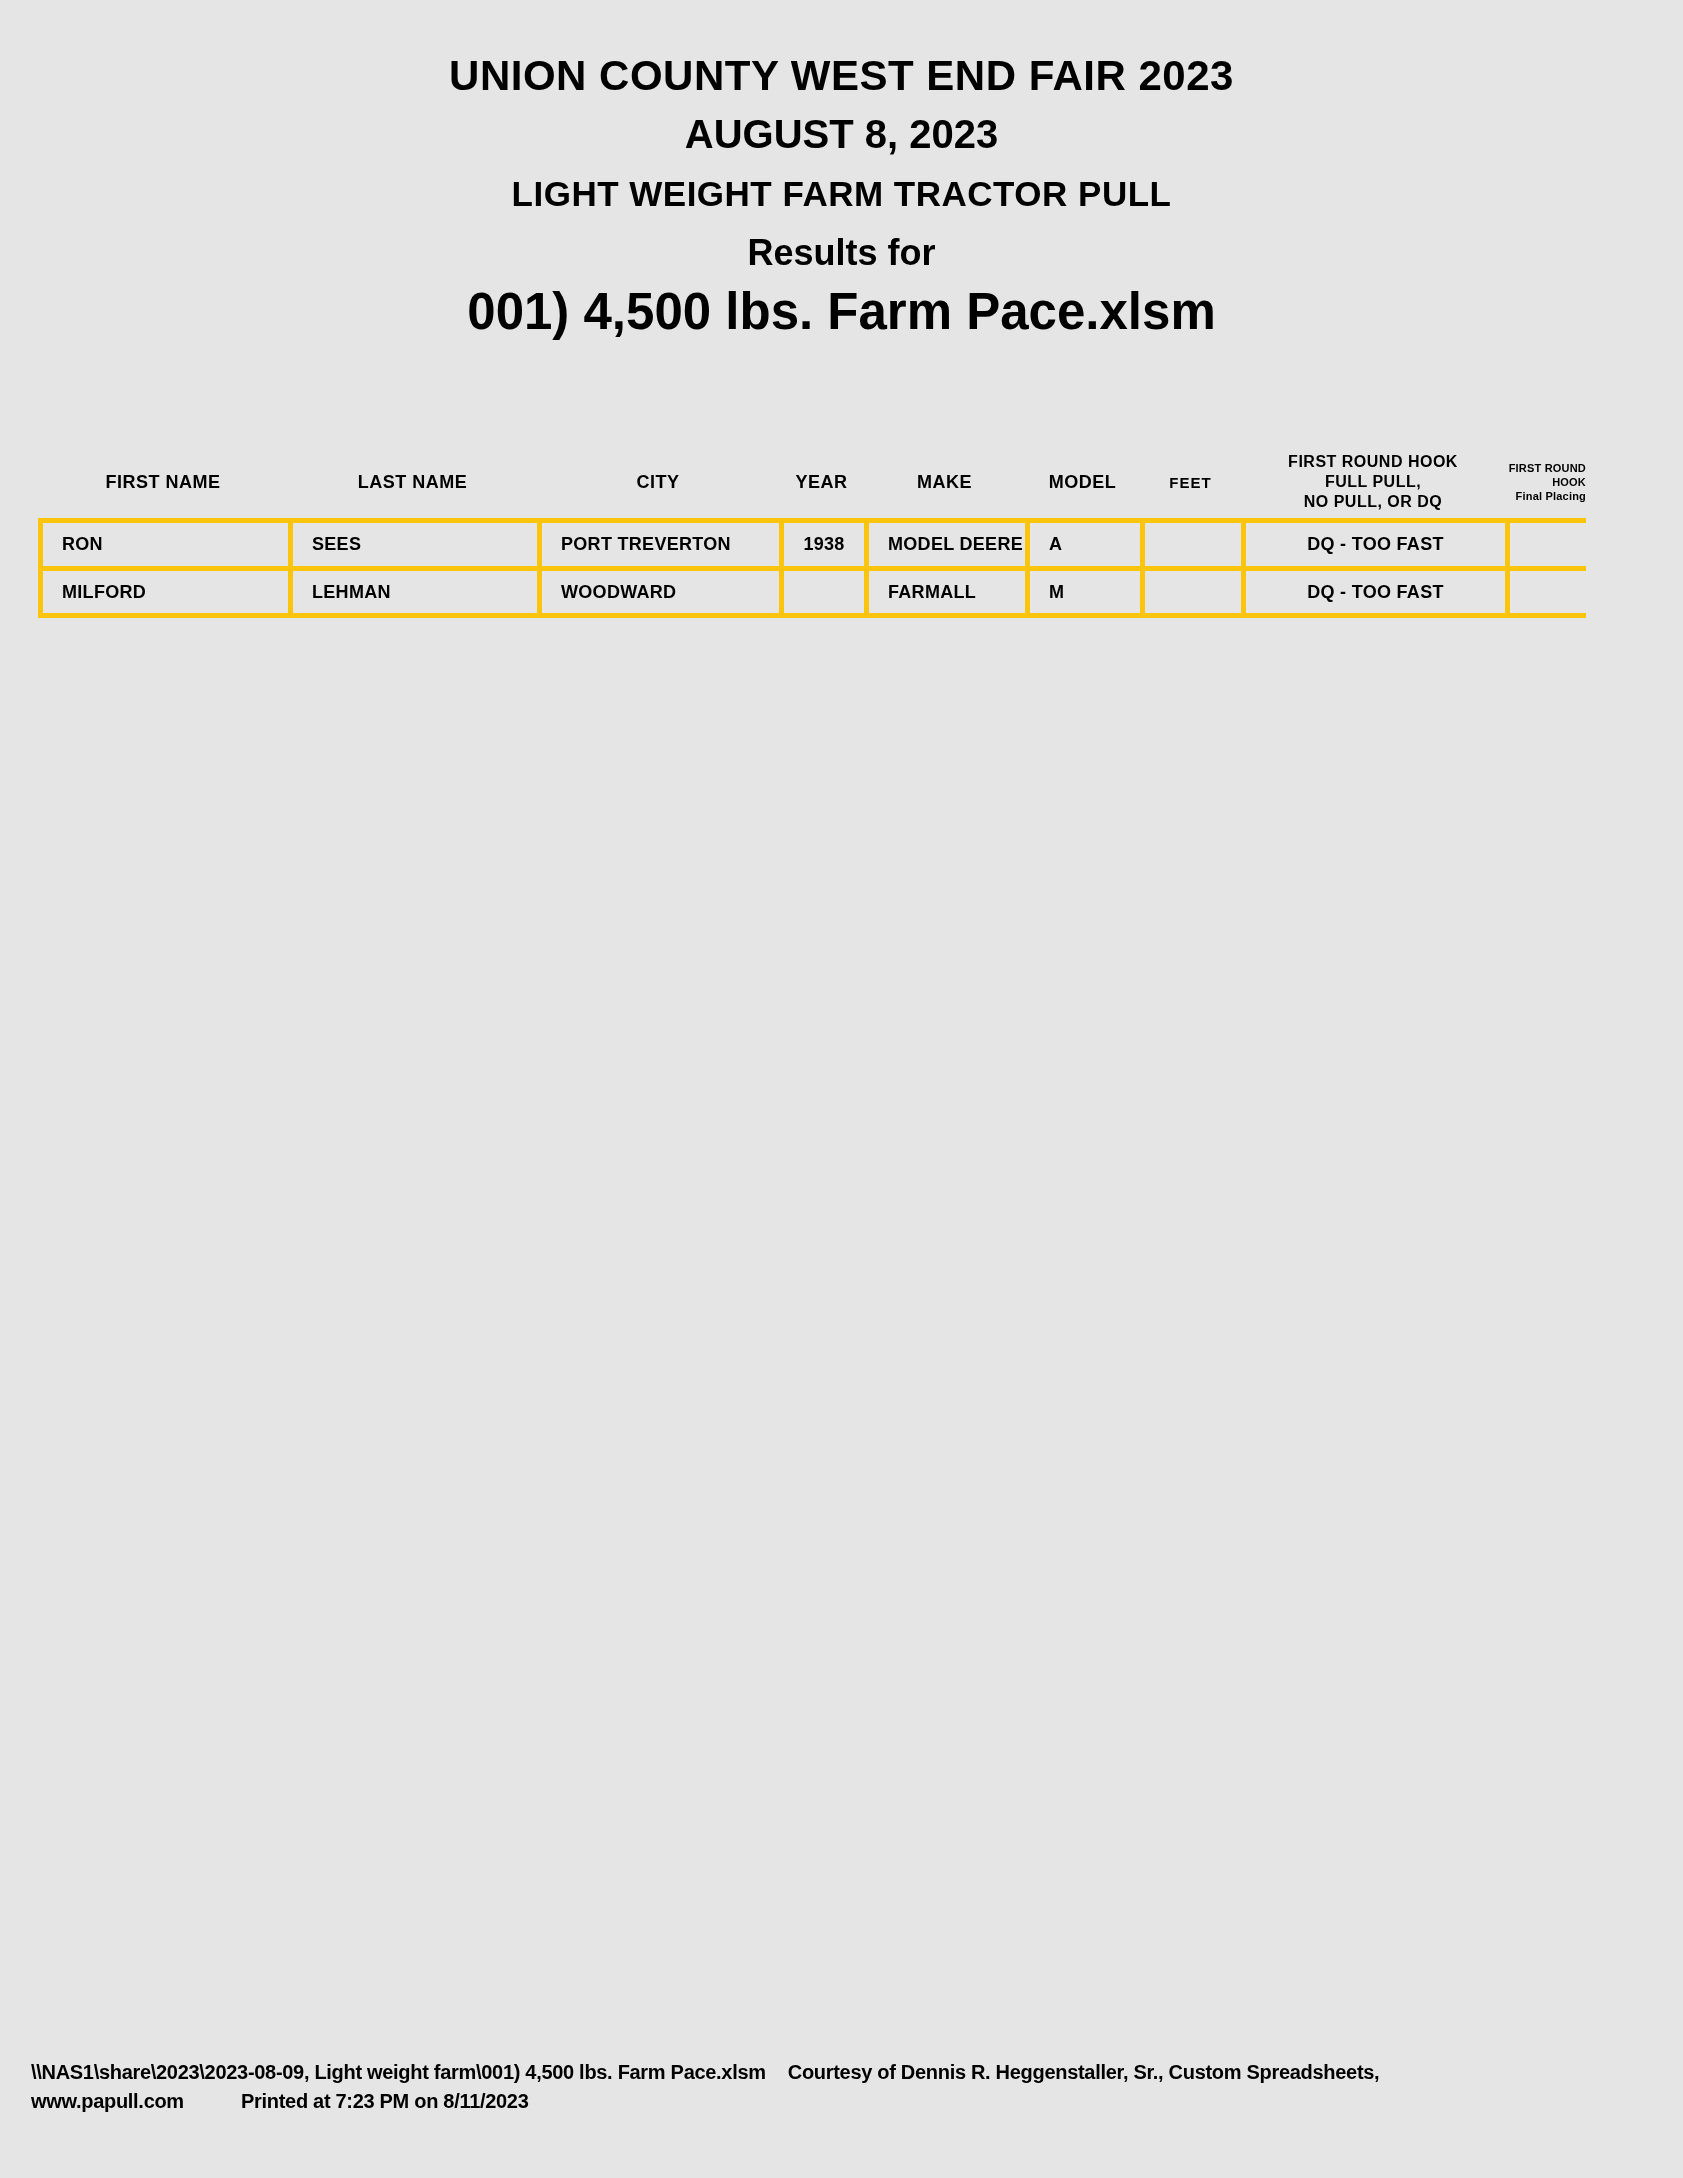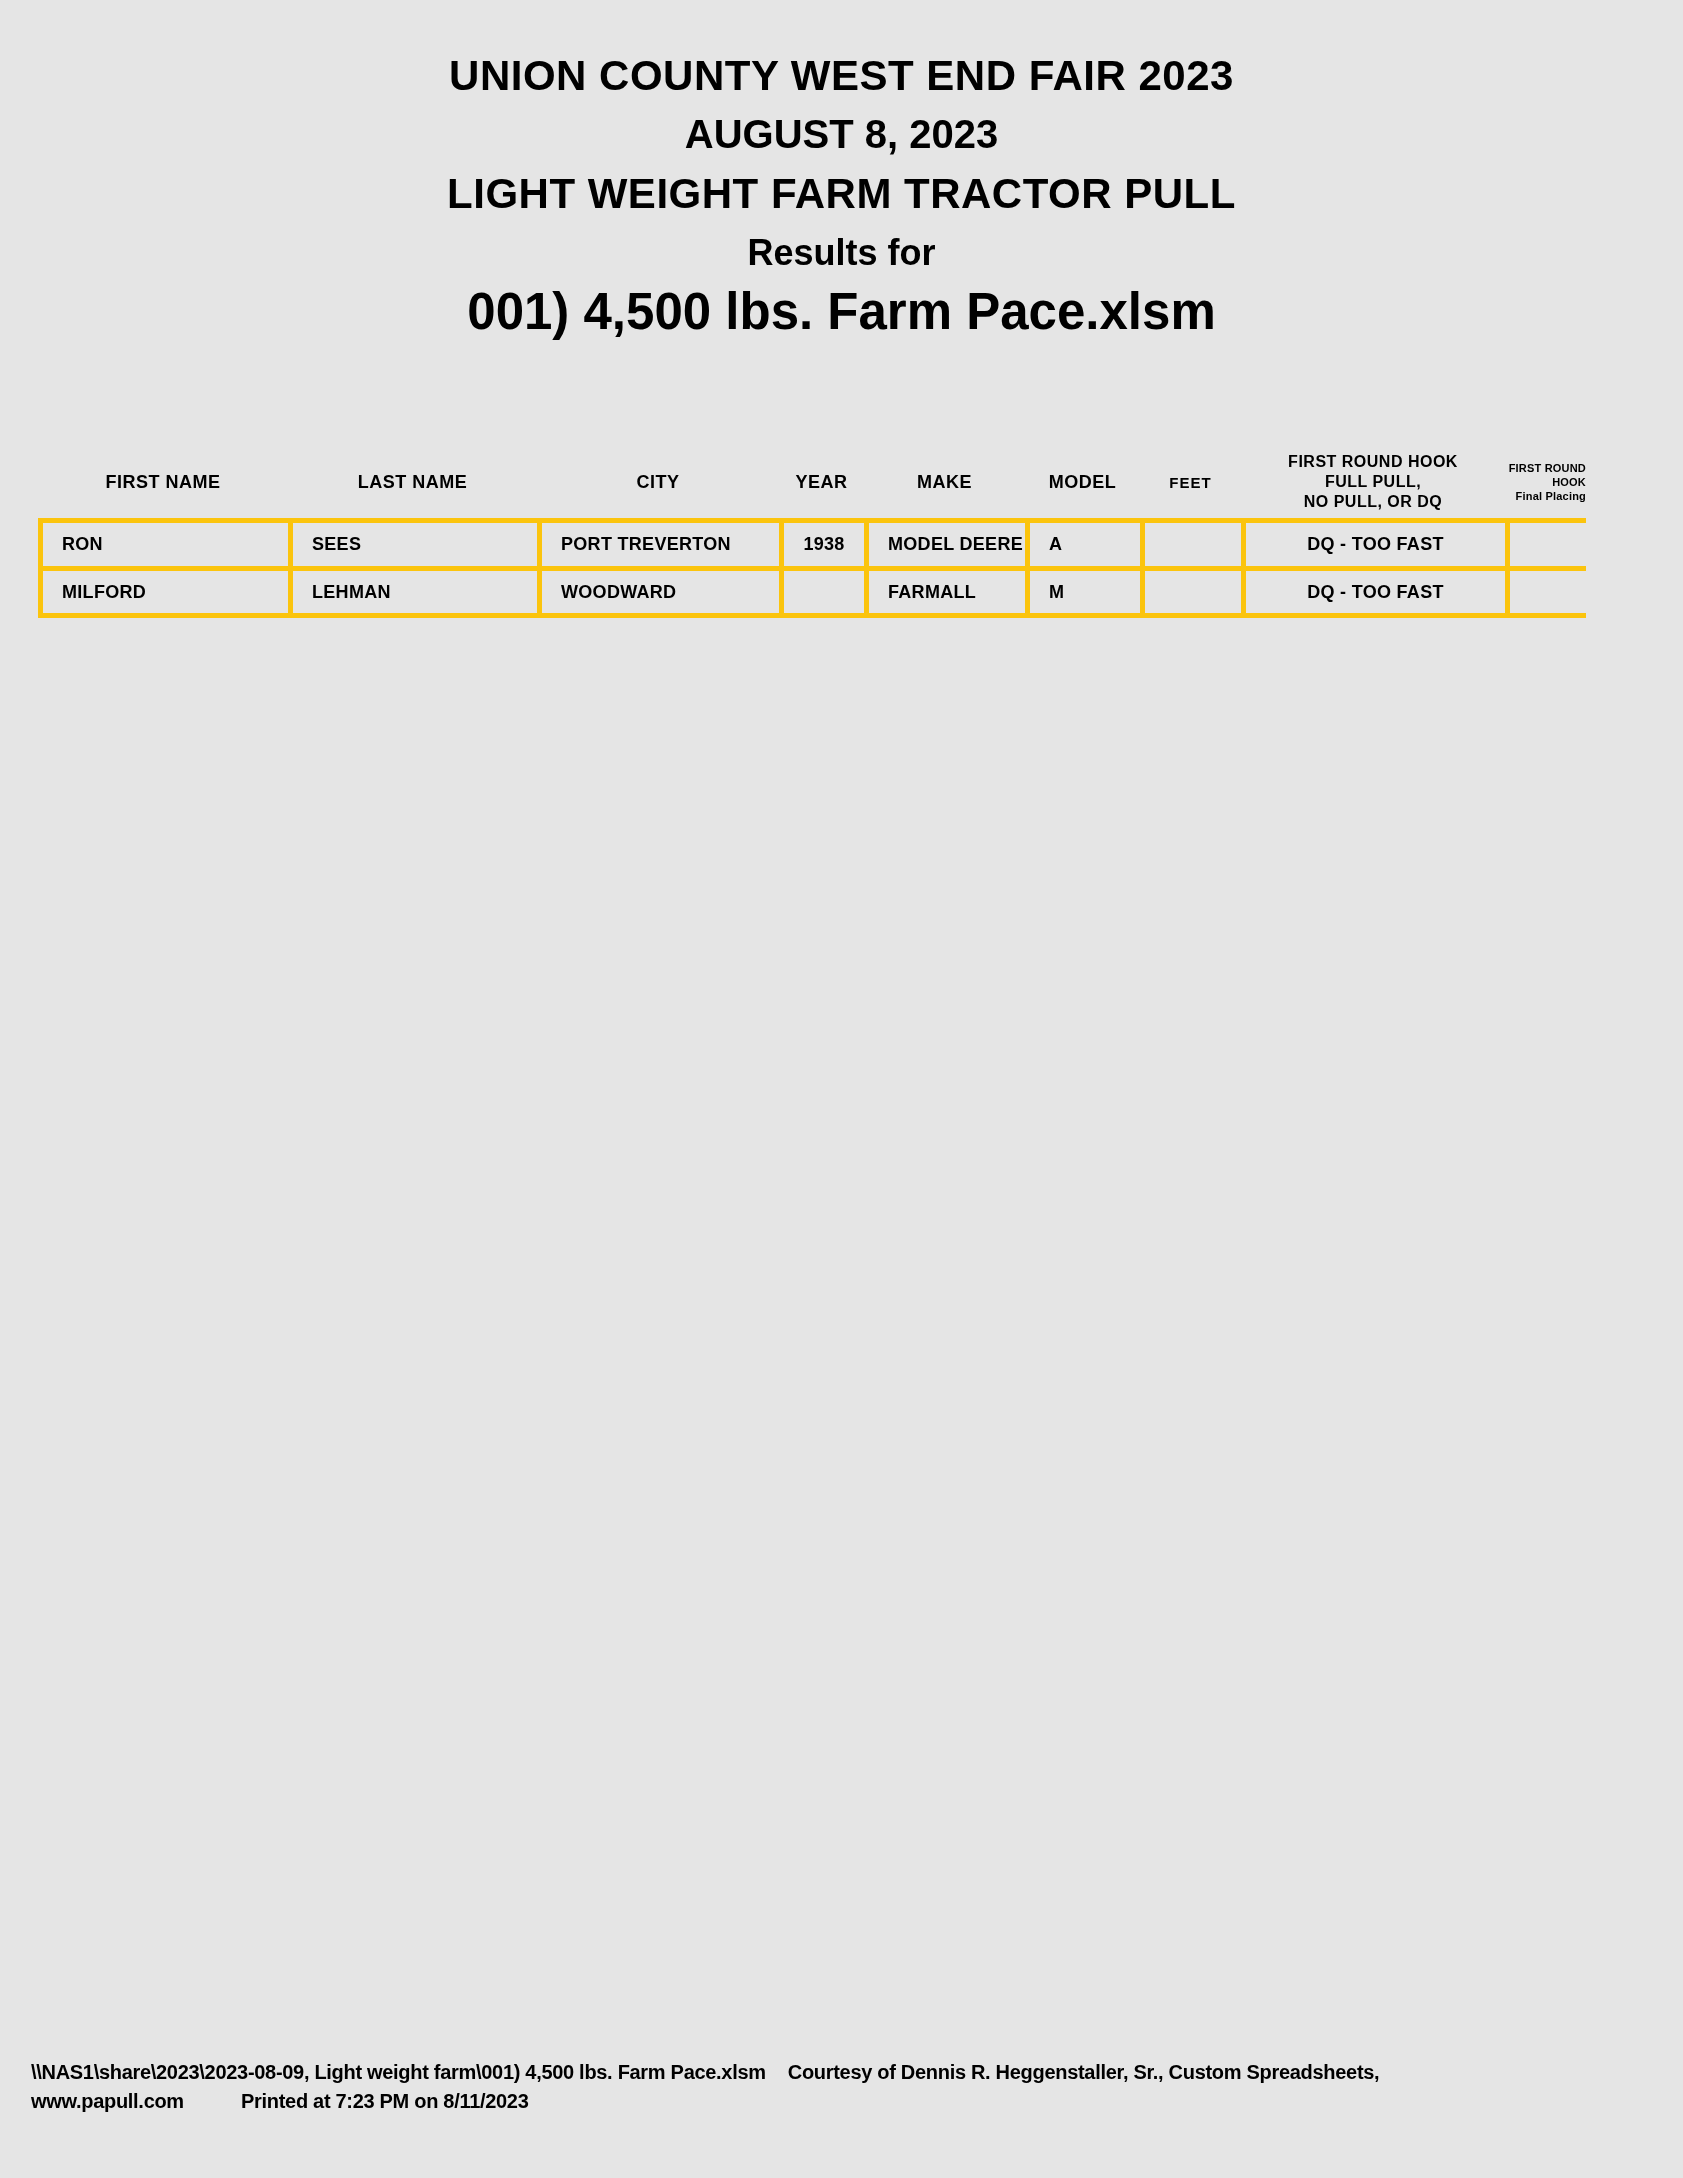--- a/index.html
+++ b/index.html
@@ -19,21 +19,21 @@
   .titles {
     position: absolute;
     top: 46px;
     left: 0;
     width: 1683px;
     text-align: center;
   }
   .t { line-height: 59px; white-space: nowrap; }
   .t1 { font-size: 42px; letter-spacing: 0.5px; }
   .t2 { font-size: 40px; }
-  .t3 { font-size: 42px; letter-spacing: 0.5px; }
+  .t3 { font-size: 35px; letter-spacing: 0.5px; }
   .t4 { font-size: 36px; }
   .t5 { font-size: 51px; }
 
   
   .thead {
     position: absolute;
     left: 38px;
     top: 447px;
     height: 70px;
     display: grid;

